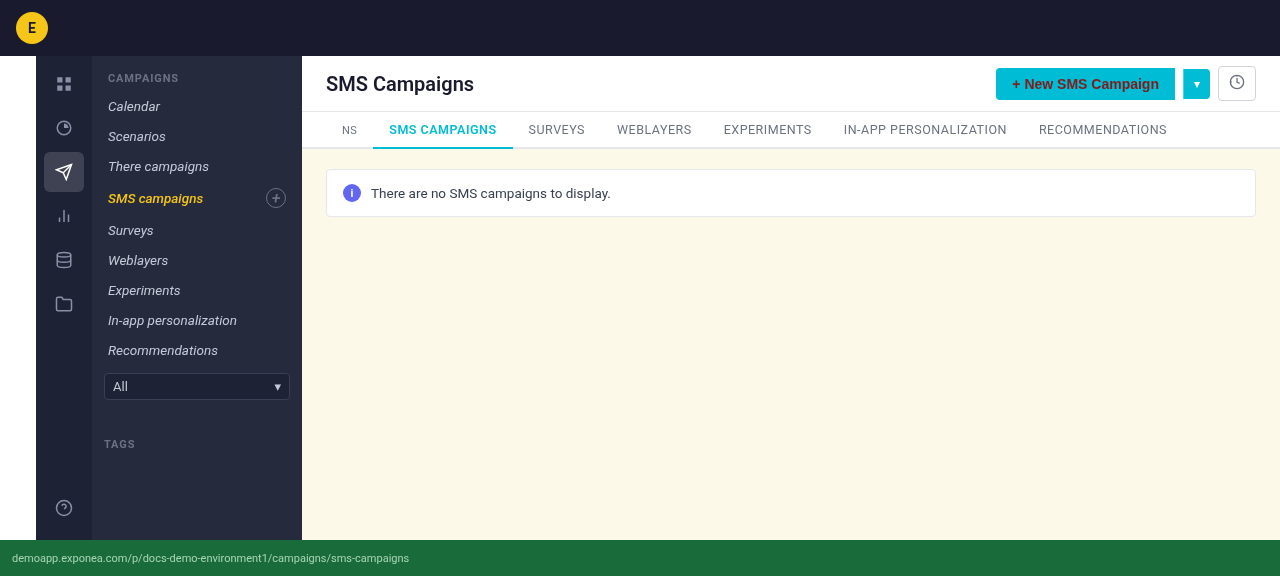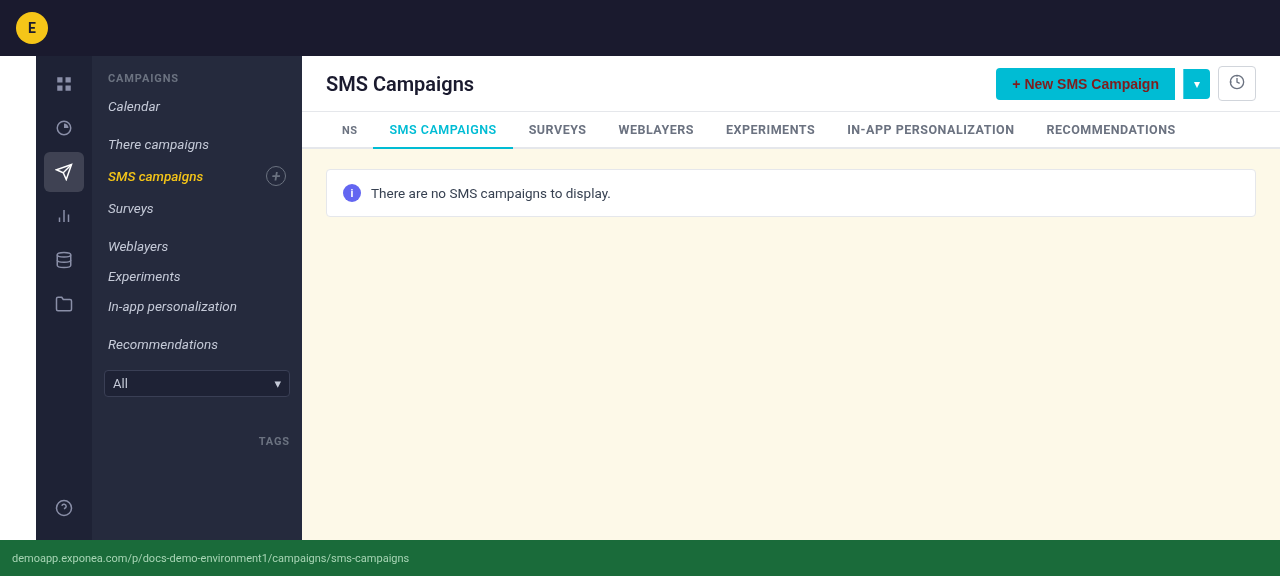--- a/index.html
+++ b/index.html
@@ -119,21 +119,20 @@
       border-radius: 50%;
     }
     .nav-section-spacer {
       height: 8px;
     }
 
     
     .sidebar-filter {
       padding: 8px 12px;
       margin-top: auto;
-      text-align: right;
     }
     .filter-dropdown {
       width: 100%;
       padding: 5px 8px;
       background: #1e2235;
       border: 1px solid #3a3f55;
       border-radius: 4px;
       color: #c5cad8;
       font-size: 13px;
       display: flex;
@@ -221,21 +220,21 @@
       display: flex;
       align-items: flex-end;
       padding: 0 24px;
       border-bottom: 2px solid #e5e7eb;
       flex-shrink: 0;
       gap: 0;
     }
     .tab-item {
       padding: 10px 16px;
       font-size: 12.5px;
-      font-weight: 700;
+      font-weight: 400;
       color: #6b7280;
       cursor: pointer;
       border-bottom: 2px solid transparent;
       margin-bottom: -2px;
       white-space: nowrap;
       text-transform: uppercase;
       letter-spacing: 0.04em;
     }
     .tab-item.active {
       color: #00bcd4;
@@ -352,20 +351,23 @@
     </div>
   </div>
 
   <div class="nav-sidebar">
     <div class="nav-section-label">CAMPAIGNS</div>
 
     <div class="nav-item">
       <span>Calendar</span>
     </div>
     <div class="nav-section-spacer"></div>
+    <div class="nav-item">
+      <span>Scenarios</span>
+    </div>
     <div class="nav-item">
       <span>There campaigns</span>
     </div>
     <div class="nav-item active">
       <span>SMS campaigns</span>
       <span class="plus-icon">+</span>
     </div>
     <div class="nav-item">
       <span>Surveys</span>
     </div>

